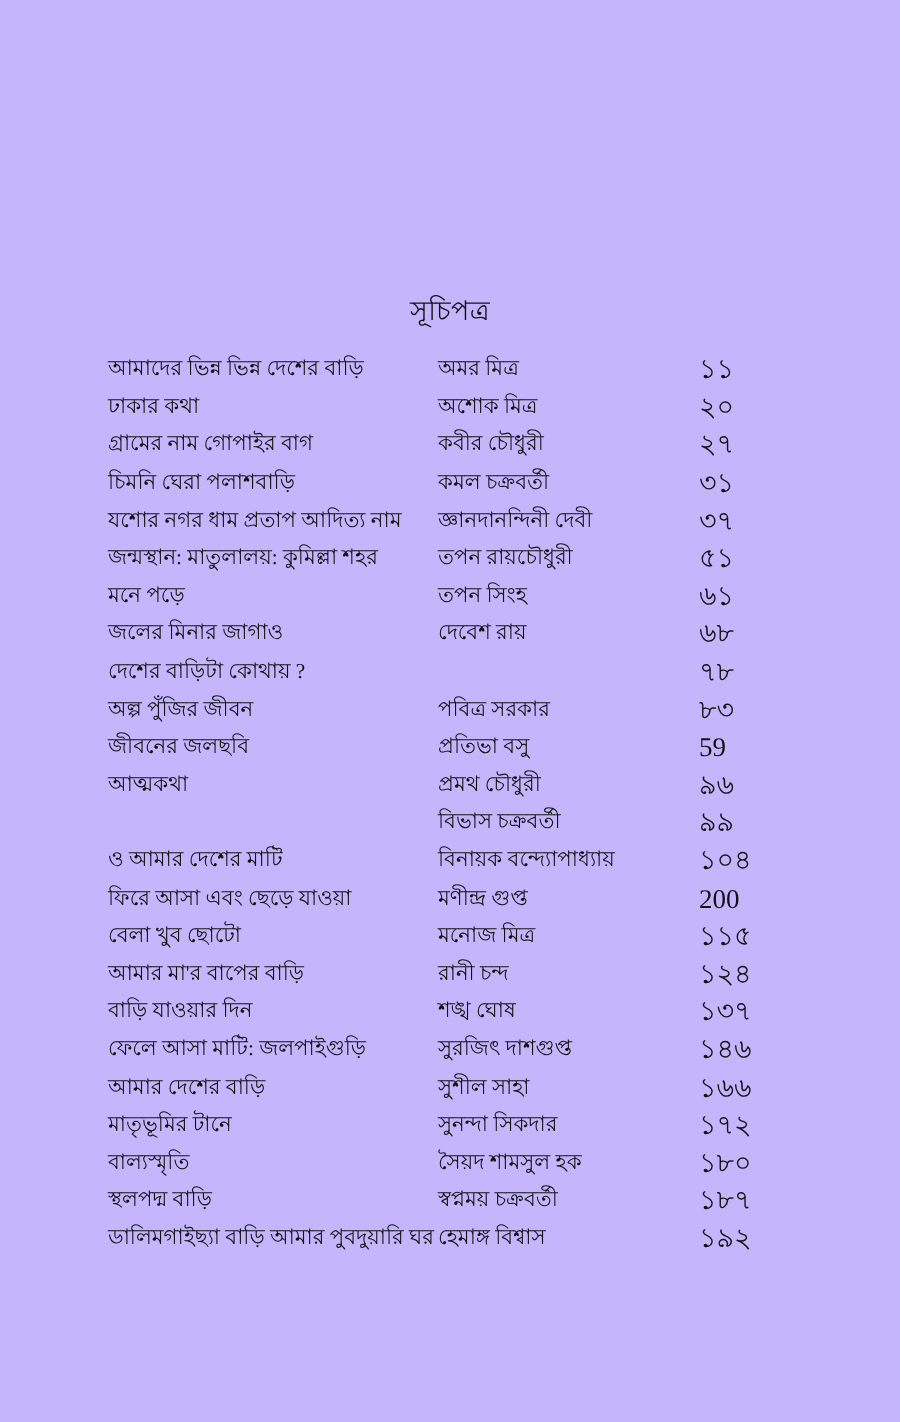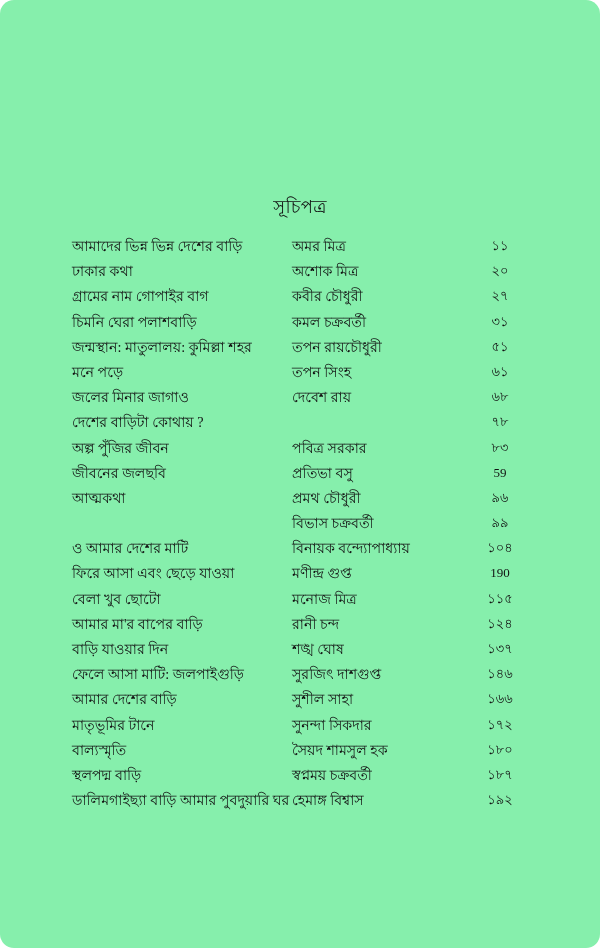--- a/index.html
+++ b/index.html
@@ -11,22 +11,21 @@
     width: 600px;
     height: 948px;
     position: relative;
     font-family: "Liberation Serif", "DejaVu Serif", serif;
     color: #111111;
     overflow: hidden;
   }
   .page {
     position: absolute;
     inset: 0;
-    background: #86efac;
-    border-radius: 14px;
+    background: #c4b5fd;
   }
   .page-title {
     position: absolute;
     top: 196px;
     left: 0;
     width: 600px;
     text-align: center;
     font-size: 18px;
     line-height: 22px;
     letter-spacing: 0.3px;
@@ -62,22 +61,21 @@
     font-size: 14.2px;
     line-height: 20px;
     white-space: nowrap;
     color: #121212;
   }
   .c-page {
     position: absolute;
     left: 466px;
     top: 0;
     width: 68px;
-    text-align: center;
-    font-size: 13px;
+    font-size: 18px;
     line-height: 20px;
     white-space: nowrap;
     color: #121212;
     font-family: Liberation Serif, serif;
   }
 </style>
 </head>
 <body>
 
 <div class="page">
@@ -99,20 +97,25 @@
         <span class="c-title">গ্রামের নাম গোপাইর বাগ</span>
         <span class="c-author">কবীর চৌধুরী</span>
         <span class="c-page">২৭</span>
       </div>
       <div class="toc-row">
         <span class="c-title">চিমনি ঘেরা পলাশবাড়ি</span>
         <span class="c-author">কমল চক্রবর্তী</span>
         <span class="c-page">৩১</span>
       </div>
       <div class="toc-row">
+        <span class="c-title">যশোর নগর ধাম প্রতাপ আদিত্য নাম</span>
+        <span class="c-author">জ্ঞানদানন্দিনী দেবী</span>
+        <span class="c-page">৩৭</span>
+      </div>
+      <div class="toc-row">
         <span class="c-title">জন্মস্থান: মাতুলালয়: কুমিল্লা শহর</span>
         <span class="c-author">তপন রায়চৌধুরী</span>
         <span class="c-page">৫১</span>
       </div>
       <div class="toc-row">
         <span class="c-title">মনে পড়ে</span>
         <span class="c-author">তপন সিংহ</span>
         <span class="c-page">৬১</span>
       </div>
       <div class="toc-row">
@@ -144,21 +147,21 @@
         <span class="c-page">৯৯</span>
       </div>
       <div class="toc-row">
         <span class="c-title">ও আমার দেশের মাটি</span>
         <span class="c-author">বিনায়ক বন্দ্যোপাধ্যায়</span>
         <span class="c-page">১০৪</span>
       </div>
       <div class="toc-row">
         <span class="c-title">ফিরে আসা এবং ছেড়ে যাওয়া</span>
         <span class="c-author">মণীন্দ্র গুপ্ত</span>
-        <span class="c-page">190</span>
+        <span class="c-page">200</span>
       </div>
       <div class="toc-row">
         <span class="c-title">বেলা খুব ছোটো</span>
         <span class="c-author">মনোজ মিত্র</span>
         <span class="c-page">১১৫</span>
       </div>
       <div class="toc-row">
         <span class="c-title">আমার মা'র বাপের বাড়ি</span>
         <span class="c-author">রানী চন্দ</span>
         <span class="c-page">১২৪</span>

